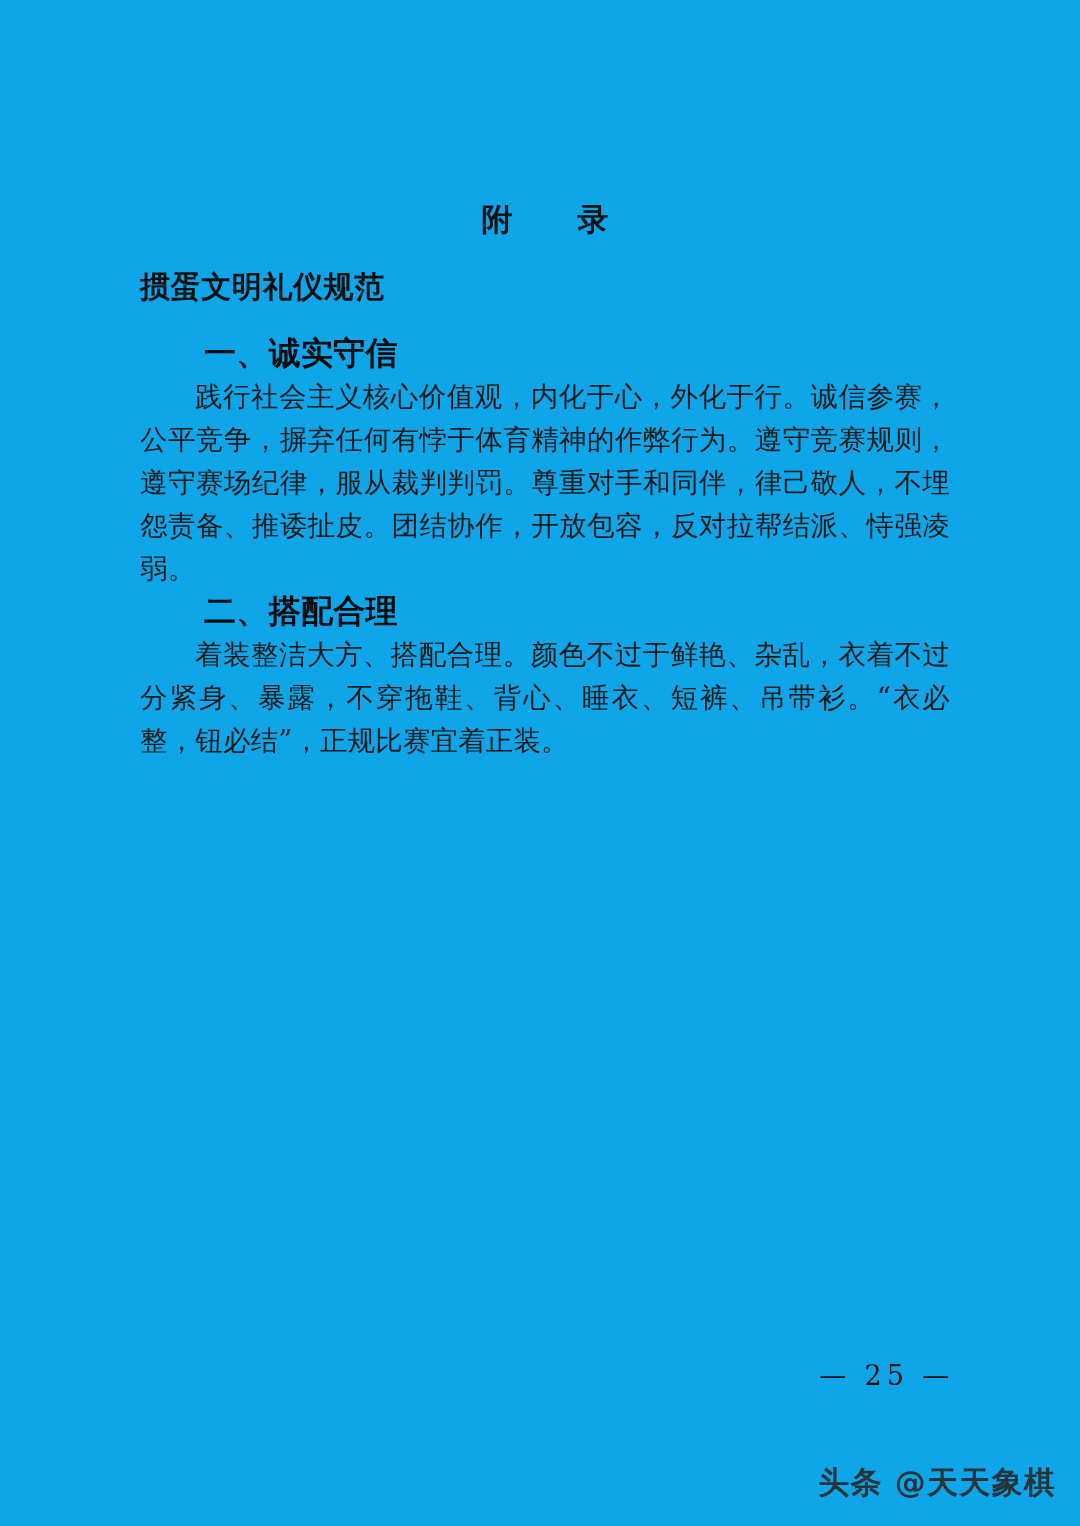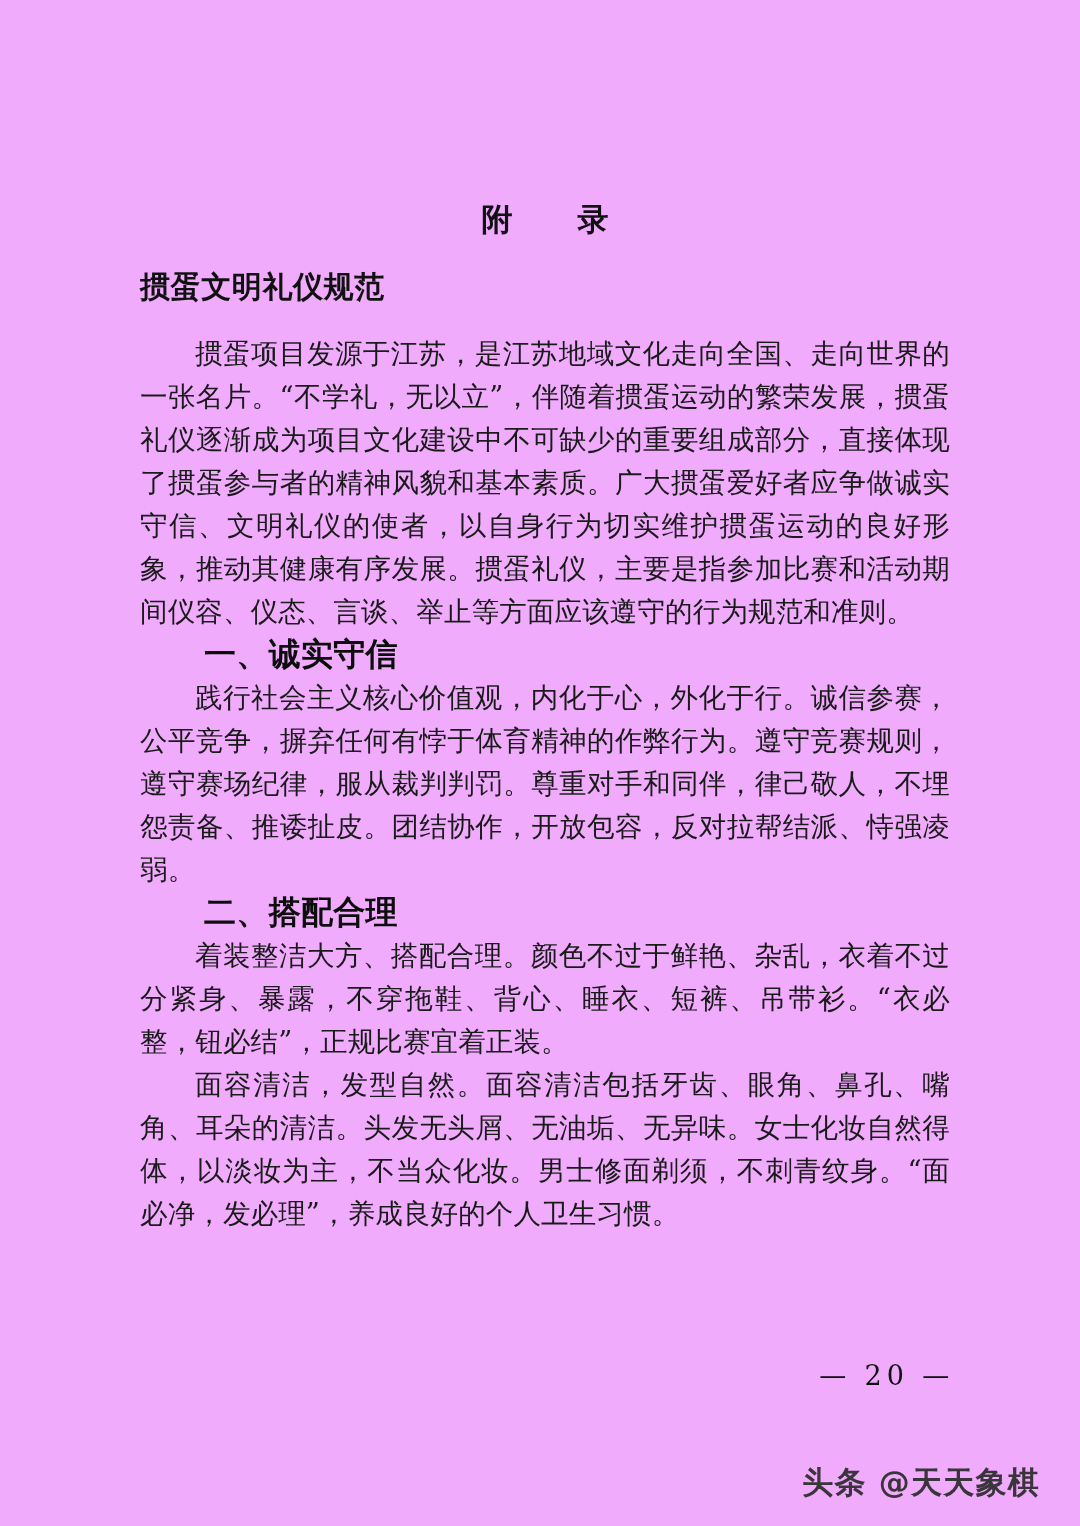--- a/index.html
+++ b/index.html
@@ -11,21 +11,21 @@
 
   body {
     font-family: "DejaVu Serif", "Liberation Serif", serif;
     color: #000000;
   }
 
   .page {
     position: relative;
     width: 1080px;
     height: 1526px;
-    background: #f0abfc;
+    background: #0ea5e9;
     overflow: hidden;
     box-sizing: border-box;
   }
 
   
   .content {
     position: absolute;
     left: 140px;
     top: 200px;
     width: 810px;
@@ -88,21 +88,21 @@
     font-family: "DejaVu Serif", "Liberation Serif", serif;
     font-size: 27px;
     letter-spacing: 0.18em;
     color: #111;
     white-space: nowrap;
   }
 
   
   .watermark {
     position: absolute;
-    right: 40px;
+    right: 24px;
     top: 1462px;
     font-family: "DejaVu Sans", "Liberation Sans", sans-serif;
     font-size: 31px;
     font-weight: 700;
     color: #2b2b2b;
     letter-spacing: 0.04em;
     white-space: nowrap;
     opacity: 0.92;
   }
 </style>
@@ -111,27 +111,25 @@
 
 <div class="page">
 
   <div class="content">
 
     <h1 class="doc-title">附　录</h1>
 
     <h2 class="doc-subtitle">掼蛋文明礼仪规范</h2>
 
     <div id="blocks-container">
-        <p class="para">掼蛋项目发源于江苏，是江苏地域文化走向全国、走向世界的一张名片。“不学礼，无以立”，伴随着掼蛋运动的繁荣发展，掼蛋礼仪逐渐成为项目文化建设中不可缺少的重要组成部分，直接体现了掼蛋参与者的精神风貌和基本素质。广大掼蛋爱好者应争做诚实守信、文明礼仪的使者，以自身行为切实维护掼蛋运动的良好形象，推动其健康有序发展。掼蛋礼仪，主要是指参加比赛和活动期间仪容、仪态、言谈、举止等方面应该遵守的行为规范和准则。</p>
         <p class="section-heading">一、诚实守信</p>
         <p class="para">践行社会主义核心价值观，内化于心，外化于行。诚信参赛，公平竞争，摒弃任何有悖于体育精神的作弊行为。遵守竞赛规则，遵守赛场纪律，服从裁判判罚。尊重对手和同伴，律己敬人，不埋怨责备、推诿扯皮。团结协作，开放包容，反对拉帮结派、恃强凌弱。</p>
         <p class="section-heading">二、搭配合理</p>
         <p class="para">着装整洁大方、搭配合理。颜色不过于鲜艳、杂乱，衣着不过分紧身、暴露，不穿拖鞋、背心、睡衣、短裤、吊带衫。“衣必整，钮必结”，正规比赛宜着正装。</p>
-        <p class="para">面容清洁，发型自然。面容清洁包括牙齿、眼角、鼻孔、嘴角、耳朵的清洁。头发无头屑、无油垢、无异味。女士化妆自然得体，以淡妆为主，不当众化妆。男士修面剃须，不刺青纹身。“面必净，发必理”，养成良好的个人卫生习惯。</p>
       </div>
 
   </div>
 
-  <div class="page-number">— 20 —</div>
+  <div class="page-number">— 25 —</div>
 
   <div class="watermark">头条 @天天象棋</div>
 
 </div>
 
 </body></html>

